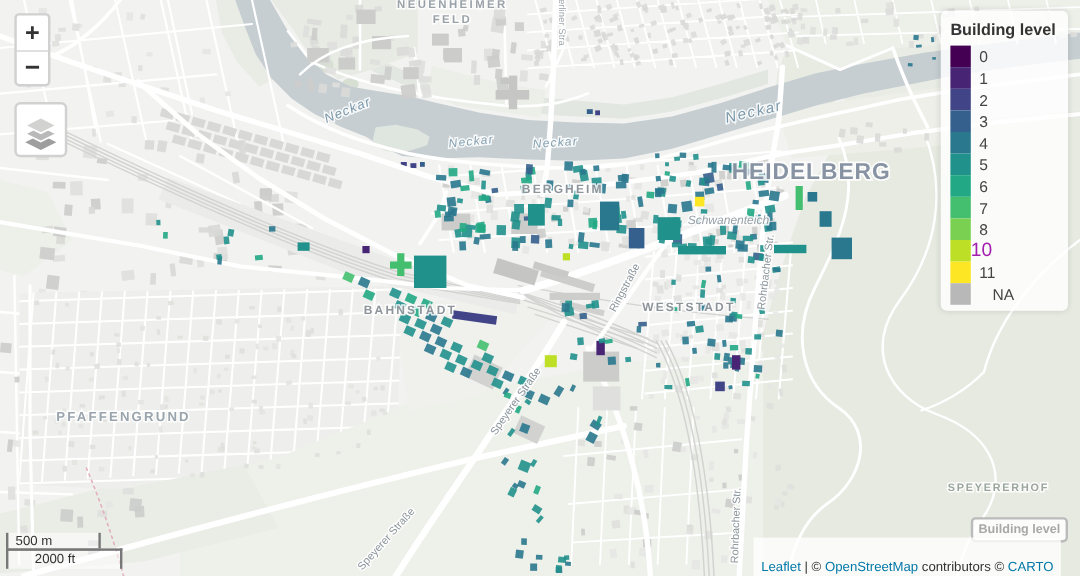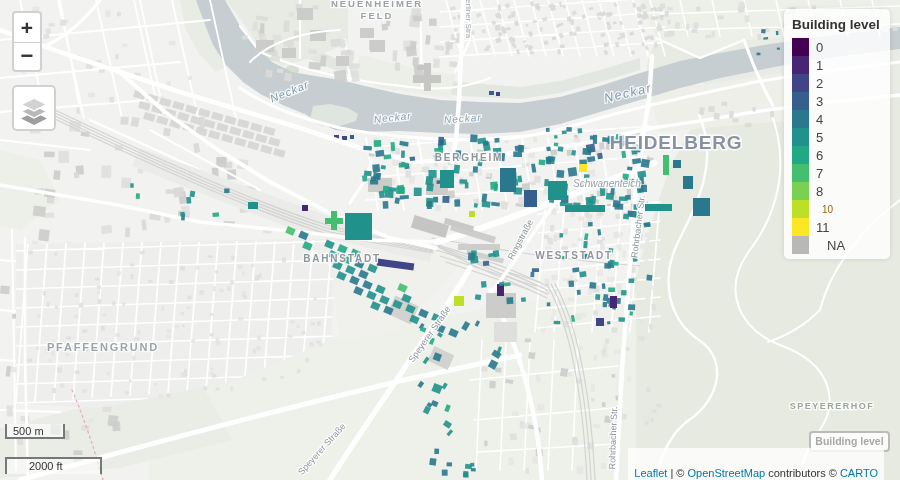--- a/index.html
+++ b/index.html
@@ -1182,34 +1182,34 @@
         <div style="font-size:13px;color:#444;margin-left:7px">7</div>
       </div>
 
   <div style="height:18px;display:flex;align-items:center">
         <div style="width:17.5px;height:18px;background:#7ad151"></div>
         <div style="font-size:13px;color:#444;margin-left:7px">8</div>
       </div>
 
   <div style="height:18px;display:flex;align-items:center">
         <div style="width:17.5px;height:18px;background:#bddf26"></div>
-        <div style="font-size:10px;color:#a16207;margin-left:13px">10</div>
+        <div style="font-size:16px;color:#a21caf;margin-left:0">10</div>
       </div>
 
   <div style="height:18px;display:flex;align-items:center">
         <div style="width:17.5px;height:18px;background:#fde725"></div>
         <div style="font-size:13px;color:#444;margin-left:7px">11</div>
       </div>
 
   <div style="height:18px;display:flex;align-items:center">
         <div style="width:17.5px;height:18px;background:#b8b8b8"></div>
         <div style="font-size:13px;color:#444;margin-left:18px">NA</div>
       </div>
  </div>
 </div>
 
-<div style="position:absolute;left:5px;top:424px;width:60px;height:15px;border:2px solid #777;border-top:none;background:rgba(255,255,255,0.55);font-size:11px;color:#333;line-height:14px;padding-left:6px">500 m</div>
+<div style="position:absolute;left:5px;top:444px;width:79px;height:15px;border:2px solid #777;border-top:none;background:rgba(255,255,255,0.55);font-size:11px;color:#333;line-height:14px;padding-left:6px">500 m</div>
 
 <div style="position:absolute;left:5px;top:457px;width:97px;height:17px;border:2px solid #777;border-bottom:none;background:rgba(255,255,255,0.55);font-size:11px;color:#333;line-height:14px;padding-left:22px">2000 ft</div>
 
 <div style="position:absolute;left:809px;top:431px;width:81px;height:21px;background:rgba(255,255,255,0.85);border:2px solid #bbb;border-radius:4px;text-align:center;font-size:10.5px;font-weight:bold;color:#a9a9a9;line-height:16px;white-space:nowrap">Building level</div>
 
 <div style="position:absolute;right:16px;bottom:0;height:19px;background:rgba(255,255,255,0.8);font-size:11px;color:#333;padding:16px 6px;line-height:18px;white-space:nowrap">
 <span style="color:#0078A8">Leaflet</span> | © <span style="color:#0078A8">OpenStreetMap</span> contributors © <span style="color:#0078A8">CARTO</span></div>
 </body></html>

